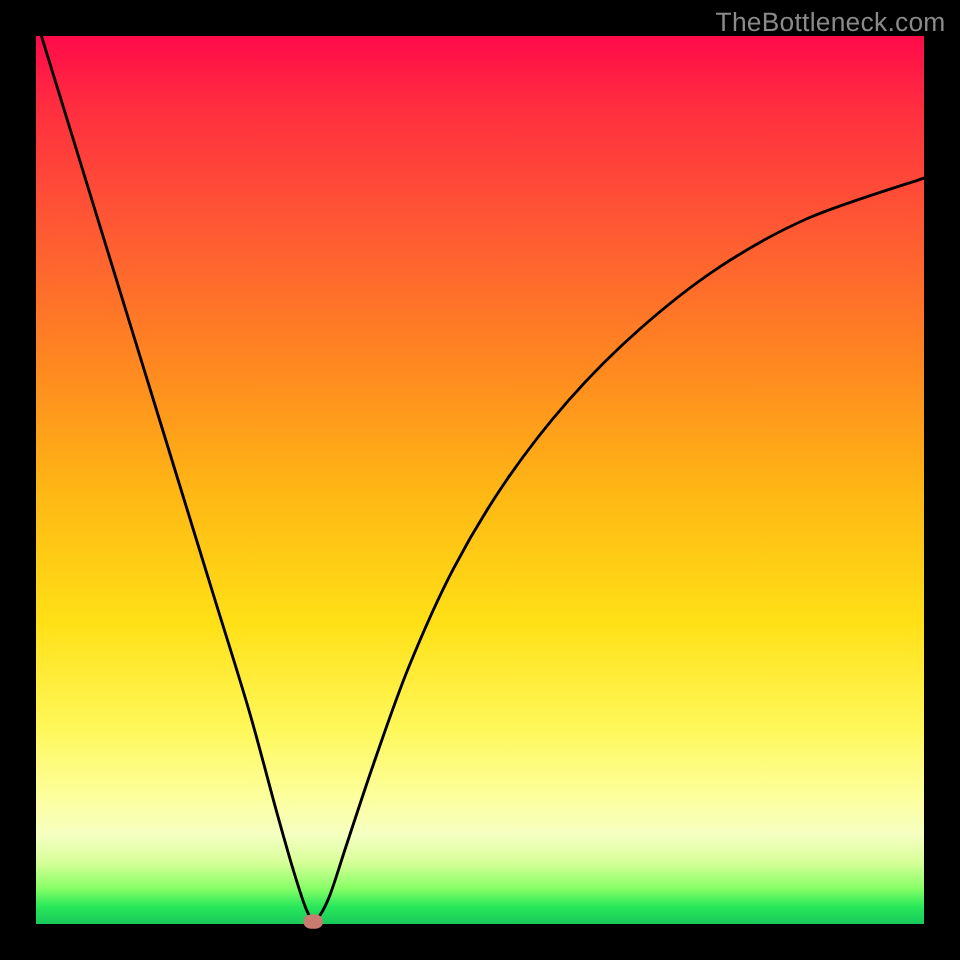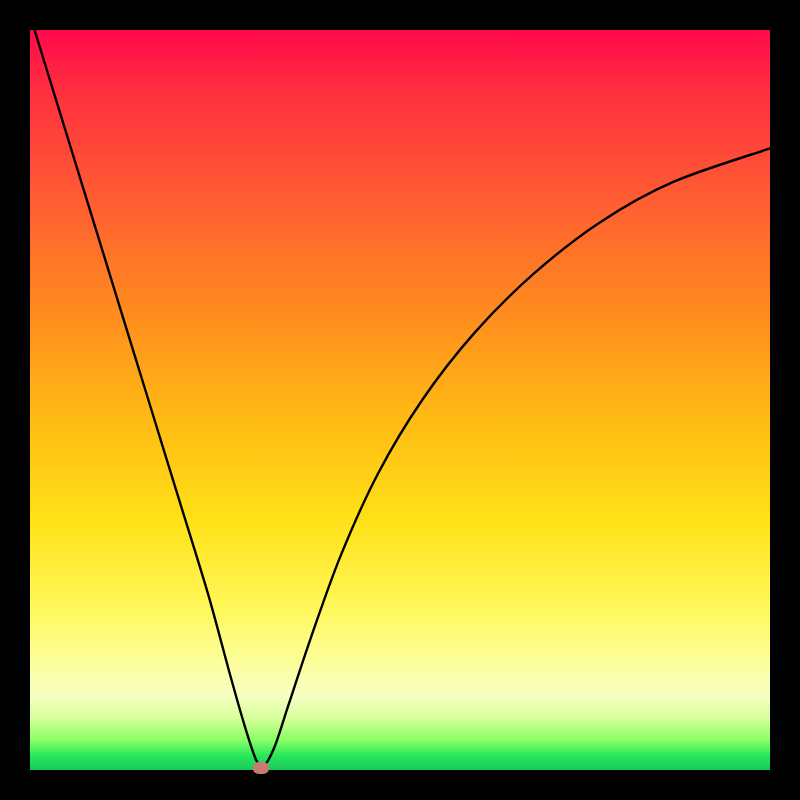--- a/index.html
+++ b/index.html
@@ -64,20 +64,21 @@
     height: 12px;
     border-radius: 6px / 5px;
     background: #c97b70;
     transform: translate(-50%, -50%);
   }
 </style>
 </head>
 <body>
 
 <div class="frame">
+  <div class="watermark">TheBottleneck.com</div>
 
   <div class="plot-area">
     <svg class="curve-svg" viewBox="0 0 740 740" preserveAspectRatio="none">
       <path id="curve-path" fill="none" stroke="#000" stroke-width="2.4" stroke-linecap="round" stroke-linejoin="round" d="M 0 -14.800000000000068 C 4.736000000000001 0.5919999999999401, 20.128 50.61599999999996, 29.6 81.39999999999998 C 39.072 112.184, 49.728 146.81600000000003, 59.2 177.60000000000002 C 68.672 208.38400000000001, 79.328 243.01600000000002, 88.8 273.8 C 98.27199999999999 304.584, 108.928 339.216, 118.4 370 C 127.87200000000001 400.784, 138.528 435.416, 148 466.2 C 157.472 496.984, 169.31199999999998 533.9839999999999, 177.6 562.4 C 185.888 590.816, 193.88000000000002 622.4879999999999, 199.8 643.8 C 205.72 665.112, 210.456 681.984, 214.6 695.6 C 218.744 709.216, 222.73999999999998 722.388, 225.7 728.9 C 228.66 735.4119999999999, 230.14 738.0759999999999, 233.1 736.3 C 236.06 734.524, 240.056 727.8639999999999, 244.20000000000002 717.8 C 248.34400000000002 707.736, 253.08 691.16, 259 673.4 C 264.92 655.64, 272.912 630.4799999999999, 281.2 606.8 C 289.488 583.12, 300.144 551.448, 310.8 525.4 C 321.456 499.352, 334.77599999999995 468.864, 347.79999999999995 444 C 360.82399999999996 419.136, 376.80800000000005 392.496, 392.20000000000005 370 C 407.59200000000004 347.504, 426.24 323.528, 444 303.40000000000003 C 461.76 283.27200000000005, 483.07200000000006 261.96, 503.20000000000005 244.2 C 523.3280000000001 226.43999999999997, 547.3040000000001 207.2, 569.8000000000001 192.39999999999998 C 592.296 177.59999999999997, 616.568 163.53999999999994, 643.8 151.69999999999993 C 671.0319999999999 139.85999999999993, 724.608 123.72799999999997, 740 118.39999999999998"></path>
     </svg>
     <div id="marker-dot" class="dot" style="left: 230.88px; top: 737.78px;"></div>
   </div>
 </div>
 
 </body></html>

